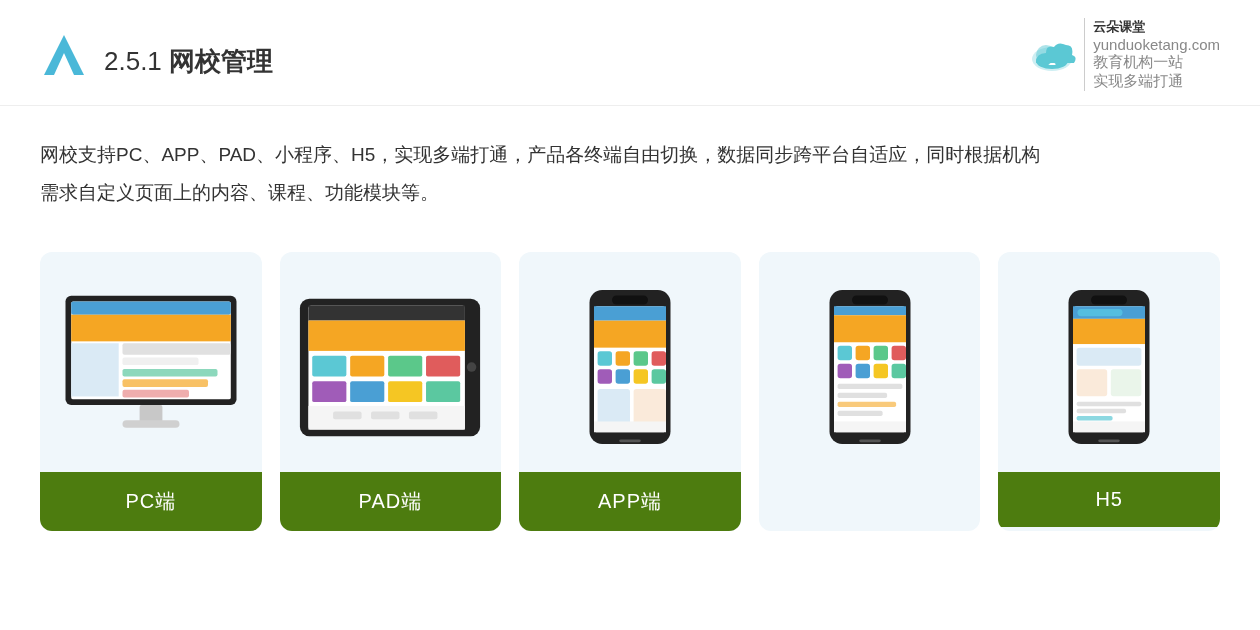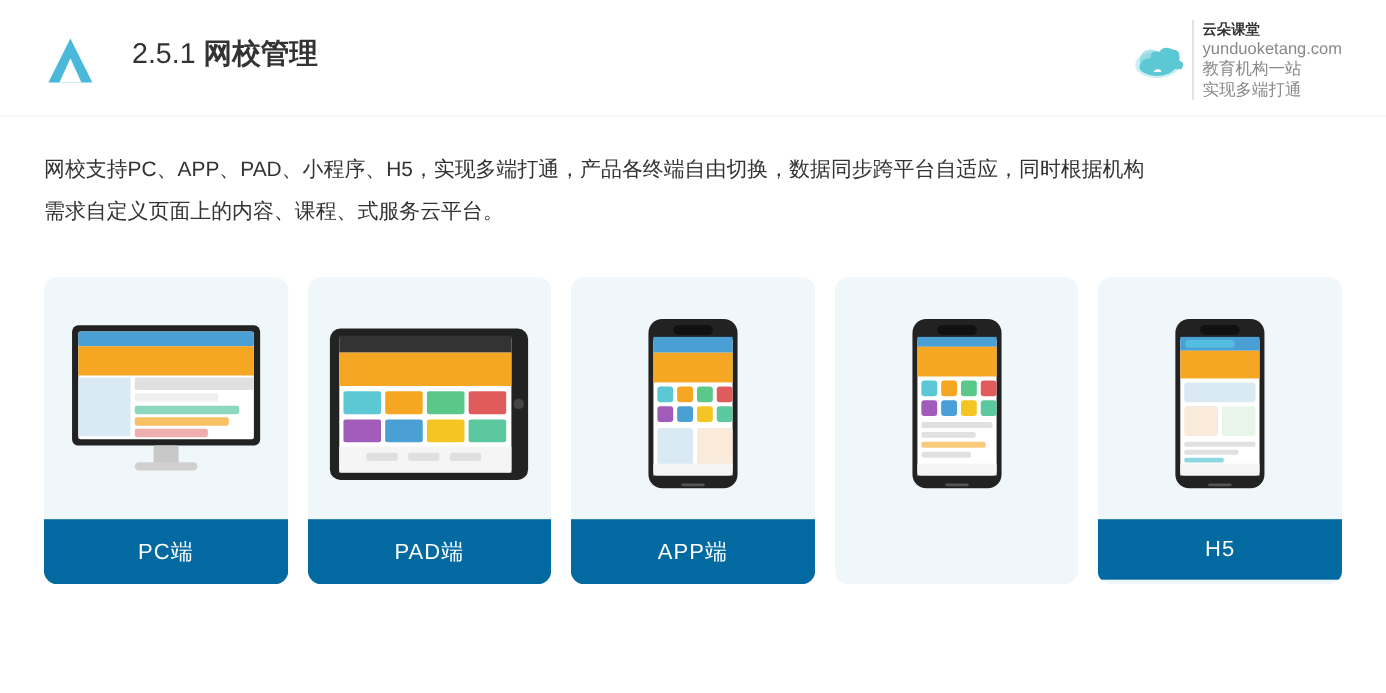--- a/index.html
+++ b/index.html
@@ -23,22 +23,22 @@
     .header {
       display: flex;
       align-items: center;
       justify-content: space-between;
       padding: 18px 40px 14px 40px;
       border-bottom: 1px solid #eee;
     }
 
     .header-left {
       display: flex;
-      align-items: flex-start;
-      gap: 32px;
+      align-items: flex-end;
+      gap: 16px;
     }
 
     .page-title {
       font-size: 26px;
       color: #333;
       font-weight: 400;
     }
 
     .page-title strong {
       font-weight: 700;
@@ -115,21 +115,21 @@
       width: 100%;
       height: 220px;
       display: flex;
       align-items: center;
       justify-content: center;
       padding: 20px 10px 10px 10px;
     }
 
     .card-label {
       width: 100%;
-      background: #0369a1;
+      background: #4d7c0f;
       color: #fff;
       text-align: center;
       font-size: 20px;
       padding: 16px 0;
       font-weight: 400;
       letter-spacing: 1px;
     }
   </style>
 </head>
 <body>
@@ -167,21 +167,21 @@
             <span>实现多端打通</span>
           </span>
         </div>
       </div>
     </div>
   </div>
 
   <div class="description-section">
     <p class="description-text">
       <span>网校支持PC、APP、PAD、小程序、H5，实现多端打通，产品各终端自由切换，数据同步跨平台自适应，同时根据机构</span><br>
-      <span>需求自定义页面上的内容、课程、式服务云平台。</span>
+      <span>需求自定义页面上的内容、课程、功能模块等。</span>
     </p>
   </div>
 
   <div class="cards-section">
 
     <div class="device-card">
       <div class="card-image-area">
 
         <svg viewBox="0 0 200 160" width="190" height="152">
 

